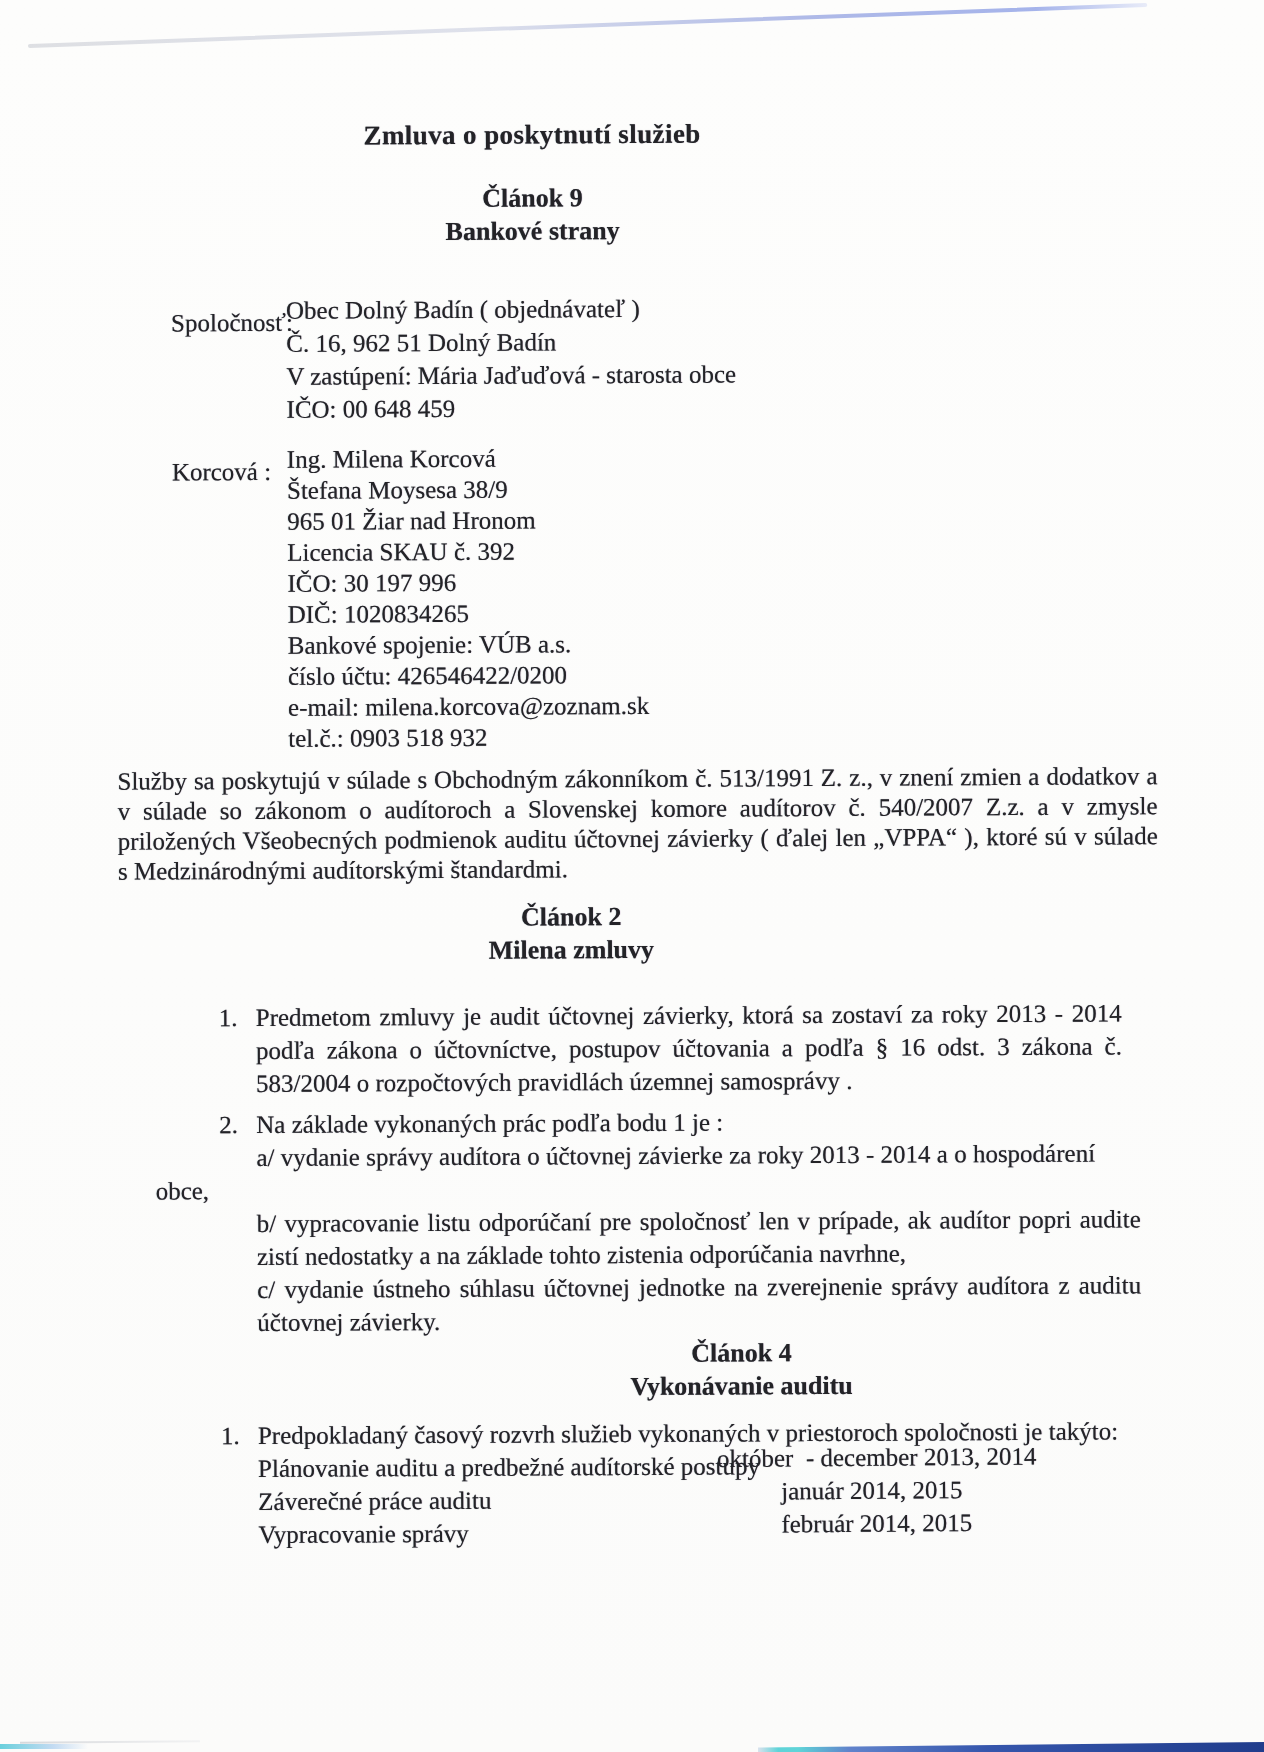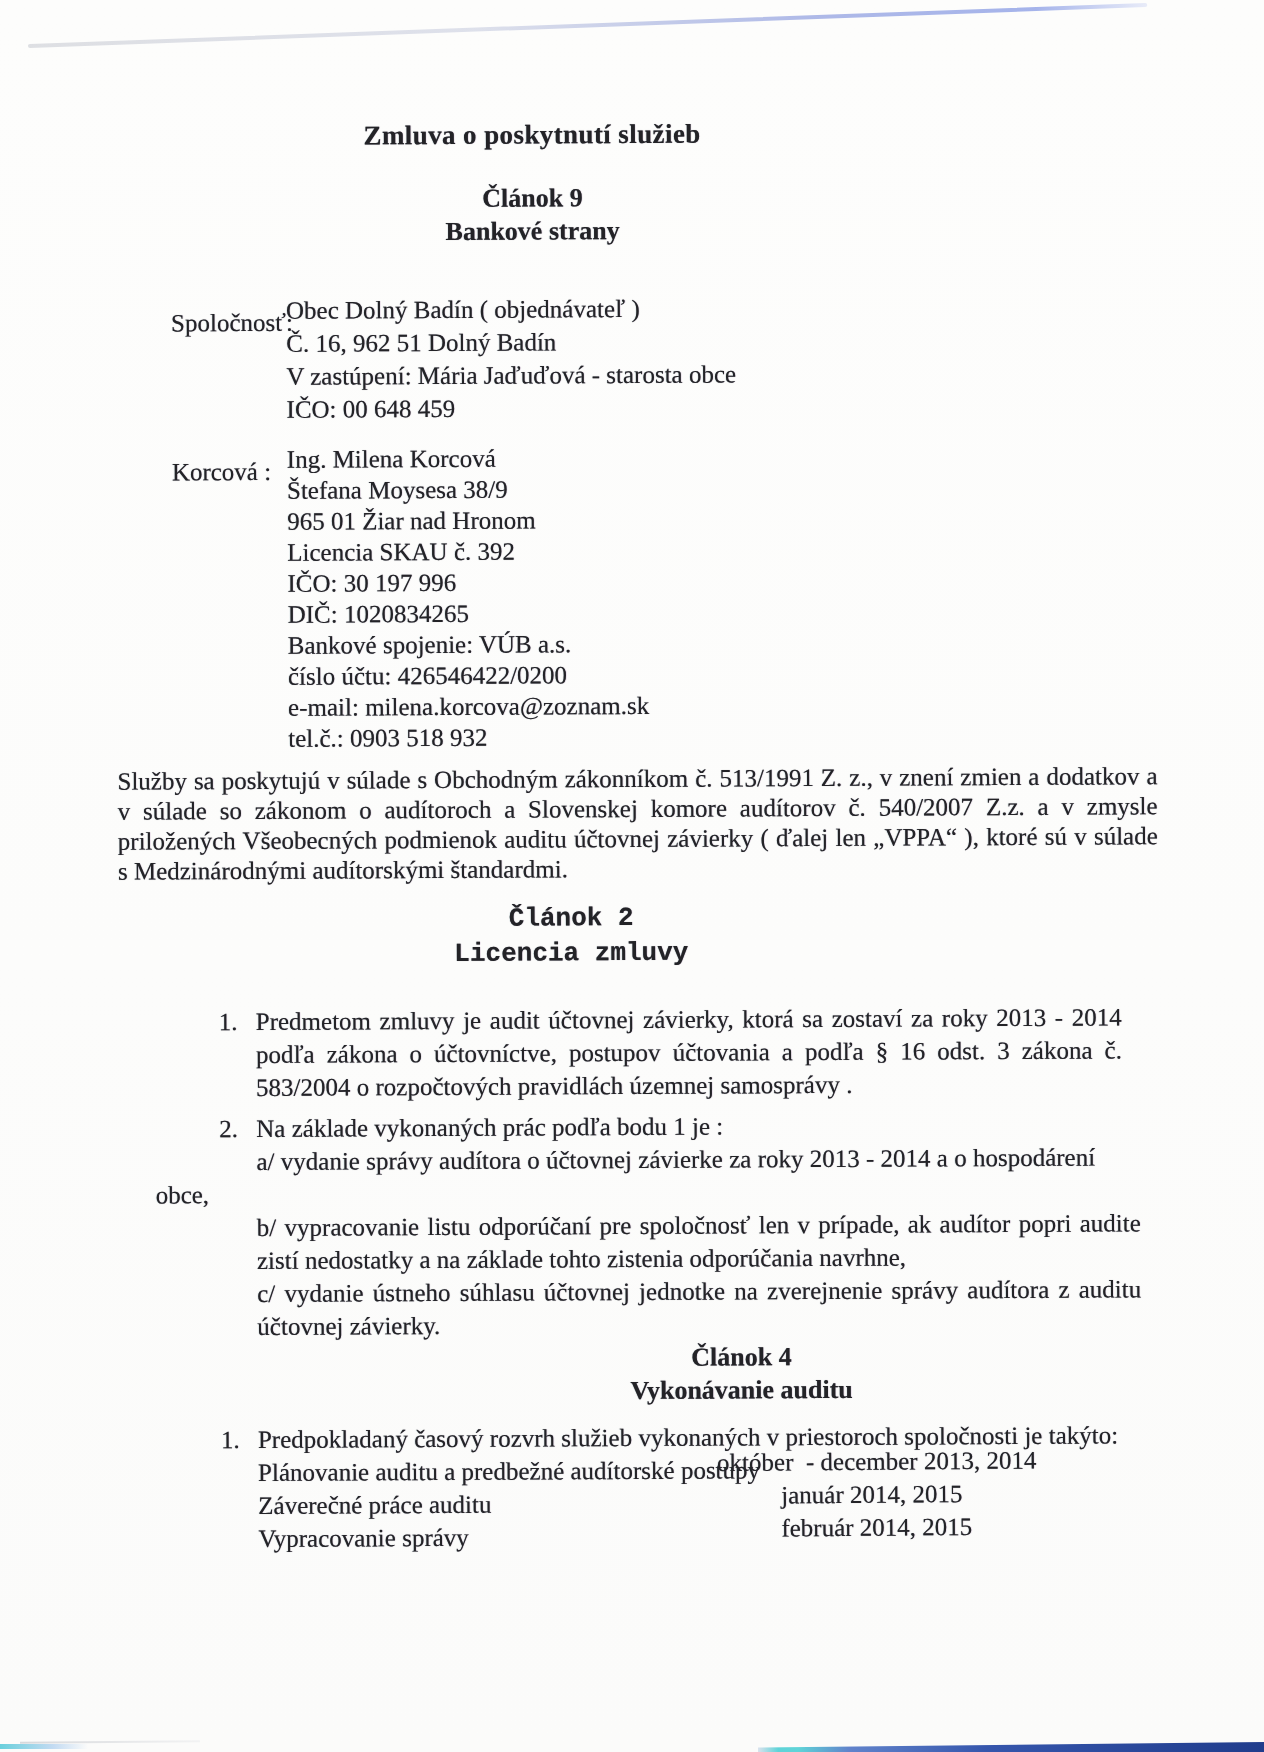--- a/index.html
+++ b/index.html
@@ -26,21 +26,21 @@
      -0.8px 0 0.6px rgba(50,130,150,0.10),
       0 0 0.7px rgba(35,35,40,0.55);
   }
   .pre { white-space:pre-wrap; }
   .nowrap { white-space:nowrap; }
 
   .doc-title { margin:0; padding-top:118px; font-size:27px; font-weight:700; text-align:center; letter-spacing:0.4px; }
   .hb { text-align:center; font-weight:700; font-size:26px; line-height:33px; }
   .shift { display:inline-block; }
   .s1 { transform:translateX(-100px); }
-  .s2 { transform:translateX(-65px);font-family:Liberation Mono, monospace; }
+  .s2 { transform:translateX(-65px); }
   .s3 { transform:translateX(103px); }
   .hb1 { margin-top:30px; }
   .hb2 { margin-top:16px; }
   .hb3 { margin-top:0px; }
 
   .party { position:relative; margin-left:170px; }
   .company { margin-top:45px; line-height:33px; }
   .auditor { margin-top:18px; line-height:31px; }
   .plabel { position:absolute; left:0; top:12px; }
   .plines { margin-left:115px; }
@@ -147,21 +147,21 @@
         <div class="nowrap">číslo účtu: 426546422/0200</div>
         <div class="nowrap">e-mail: milena.korcova@zoznam.sk</div>
         <div class="nowrap">tel.č.: 0903 518 932</div>
       </div>
     </div>
 
     <p class="services">Služby sa poskytujú v súlade s Obchodným zákonníkom č. 513/1991 Z. z., v znení zmien a dodatkov a v súlade so zákonom o audítoroch a Slovenskej komore audítorov č. 540/2007 Z.z. a v zmysle priložených Všeobecných podmienok auditu účtovnej závierky ( ďalej len „VPPA“ ), ktoré sú v súlade s Medzinárodnými audítorskými štandardmi.</p>
 
     <div class="hb hb2">
       <div><span class="shift s2">Článok 2</span></div>
-      <div><span class="shift s2">Licencia zmluvy</span></div>
+      <div><span class="shift s2">Milena zmluvy</span></div>
     </div>
 
     <div class="li li1">
       <span class="num">1.</span>
       <div class="txt-just">Predmetom zmluvy je audit účtovnej závierky, ktorá sa zostaví za roky 2013 - 2014 podľa zákona o účtovníctve, postupov účtovania a podľa § 16 odst. 3 zákona č. 583/2004 o rozpočtových pravidlách územnej samosprávy .</div>
     </div>
 
     <div class="li li2">
       <span class="num">2.</span>
       <div class="txt2">

